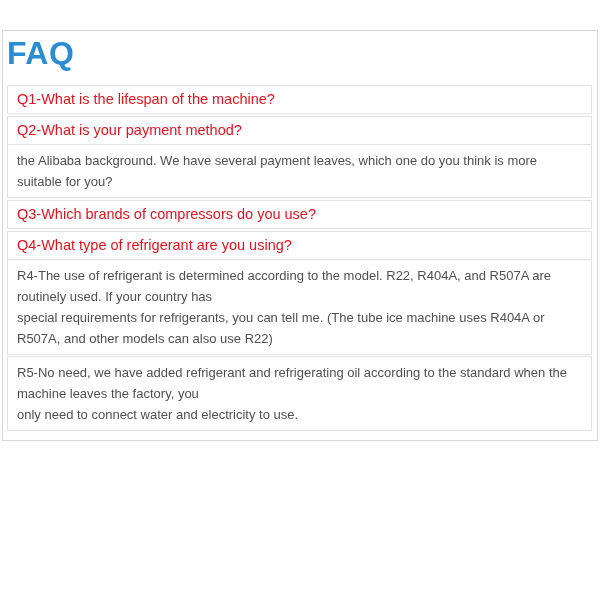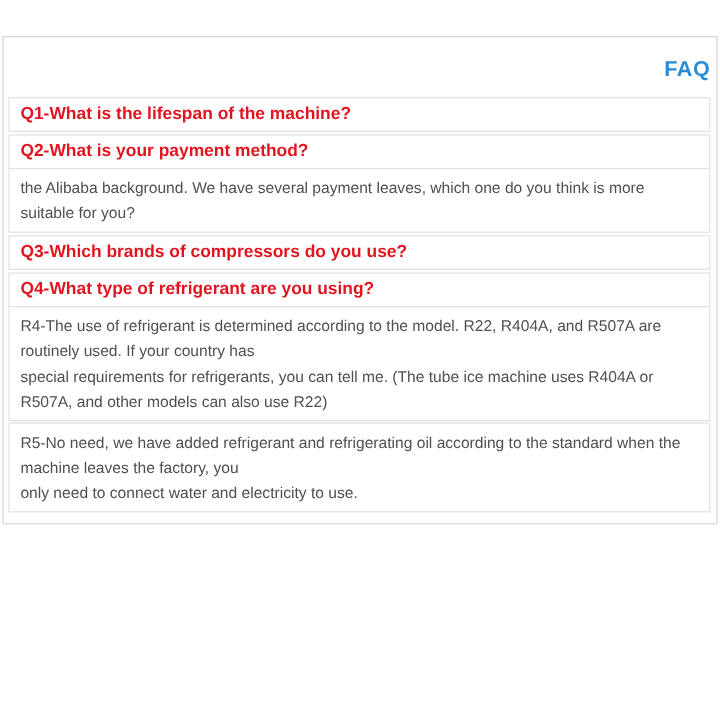--- a/index.html
+++ b/index.html
@@ -15,34 +15,34 @@
   .faq-panel {
     position: absolute;
     top: 30px;
     left: 2px;
     width: 596px;
     background: #ffffff;
     border: 1px solid #d6d6d6;
     padding: 0 5px 7px 4px;
   }
   .faq-title {
-    margin: 16px 0 13px 0;
-    text-align: right;
-    font-size: 18px;
+    margin: 4px 0 13px 0;
+    text-align: left;
+    font-size: 32px;
     font-weight: bold;
     color: var(--title-blue, #2a8cd2);
     letter-spacing: 0.5px;
   }
   .qa-section { margin-bottom: 2px; }
   .qa-question {
     border: 1px solid #e2e2e2;
     background: #ffffff;
     padding: 5px 9px 6px 9px;
     font-size: 14.5px;
-    font-weight: bold;
+    font-weight: normal;
     color: var(--question-red, #e21420);
     line-height: 16px;
   }
   .qa-answer {
     border: 1px solid #e2e2e2;
     margin-top: -1px;
     background: #ffffff;
     padding: 5px 9px 5px 9px;
     font-size: 13px;
     line-height: 21px;

